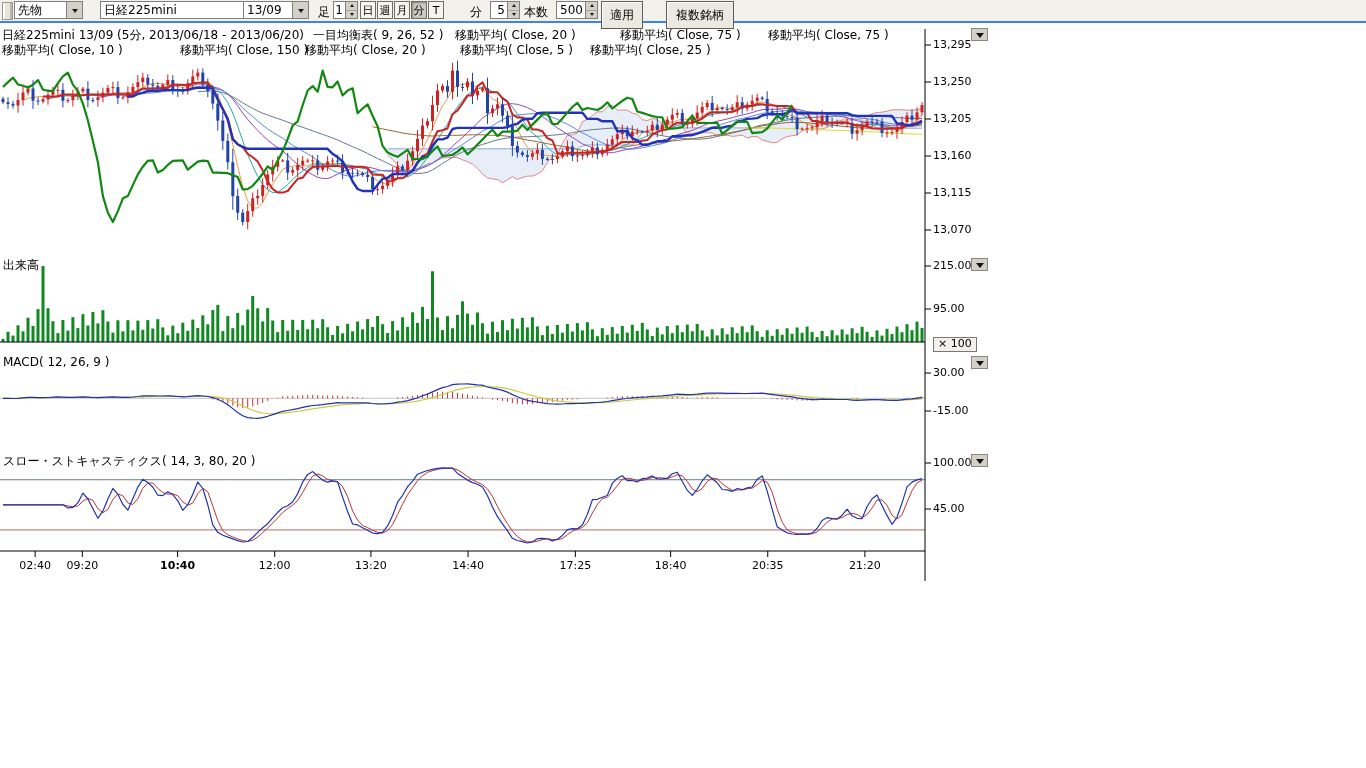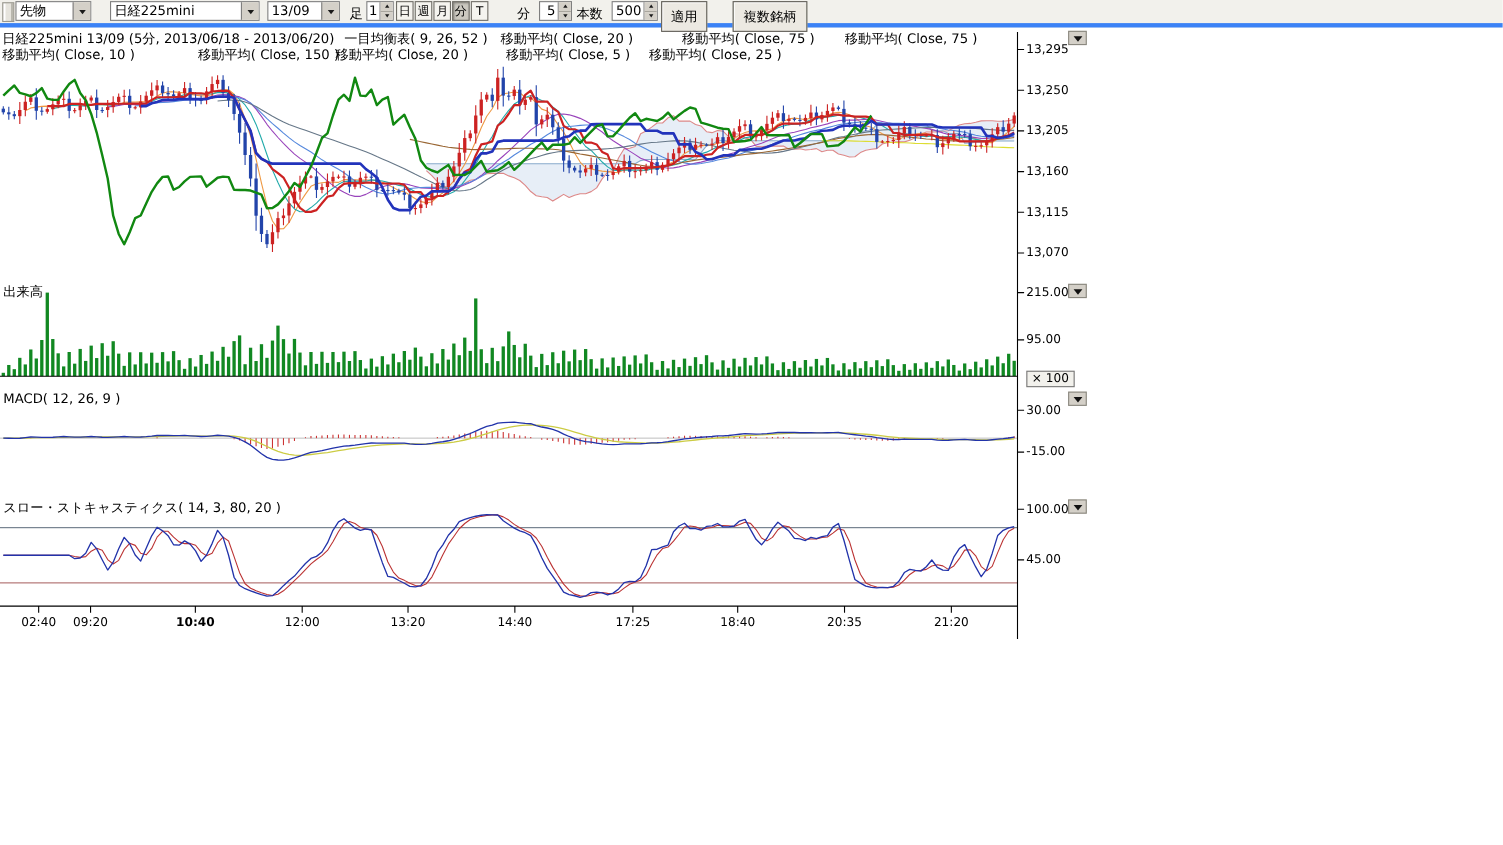--- a/index.html
+++ b/index.html
@@ -2,21 +2,21 @@
 <html><head>
 <meta charset="utf-8">
 <style>
   html,body{margin:0;padding:0;}
   body{
     width:1366px;height:768px;background:#ffffff;overflow:hidden;
     font-family:"DejaVu Sans","Liberation Sans",sans-serif;
     -webkit-font-smoothing:none;
   }
   
-  .toolbar{position:absolute;left:0;top:0;width:1366px;height:21px;background:#f2f1ec;border-bottom:4px solid #3b82f6;}
+  .toolbar{position:absolute;left:0;top:0;width:1366px;height:21px;background:#f2f1ec;border-bottom:2px solid #3b82f6;}
   .grip{position:absolute;left:2px;top:2px;width:9px;height:16px;border:1px solid #9a988f;background:#e6e4dd;box-shadow:inset 2px 0 0 #fff,inset -2px 0 0 #b9b7ae;}
   .combo{position:absolute;top:1px;height:18px;background:#fff;border:1px solid #7f7f7f;display:flex;align-items:stretch;box-sizing:border-box;cursor:default;}
   .combo-text{flex:1;font-size:12px;line-height:16px;padding-left:3px;white-space:nowrap;overflow:hidden;}
   .combo-btn{width:15px;background:#d4d0c8;border-left:1px solid #7f7f7f;display:flex;align-items:center;justify-content:center;}
   .tri-down{width:0;height:0;border:3.5px solid transparent;border-top:4.5px solid #1a1a1a;margin-top:4px;}
   .tlabel{position:absolute;top:4px;font-size:12px;color:#000;white-space:nowrap;}
   .spin{position:absolute;top:1px;height:18px;background:#fff;border:1px solid #7f7f7f;box-sizing:border-box;display:flex;}
   .spin-val{flex:1;font-size:12px;line-height:16px;text-align:right;padding-right:2px;}
   .spin-btns{width:11px;display:flex;flex-direction:column;border-left:1px solid #7f7f7f;}
   .spin-up,.spin-dn{flex:1;background:#d4d0c8;display:flex;align-items:center;justify-content:center;}
@@ -44,21 +44,21 @@
 <div class="toolbar">
   <div class="grip"></div>
 
   <div class="combo" style="left:14px;width:69px">
     <span class="combo-text">先物</span>
     <span class="combo-btn">
         <span class="tri-down"></span>
       </span>
   </div>
 
-  <div class="combo" style="left:100px;width:136px">
+  <div class="combo" style="left:100px;width:160px">
     <span class="combo-text">日経225mini</span>
     <span class="combo-btn">
         <span class="tri-down"></span>
       </span>
   </div>
 
   <div class="combo" style="left:243px;width:66px">
     <span class="combo-text">13/09</span>
     <span class="combo-btn">
         <span class="tri-down"></span>

